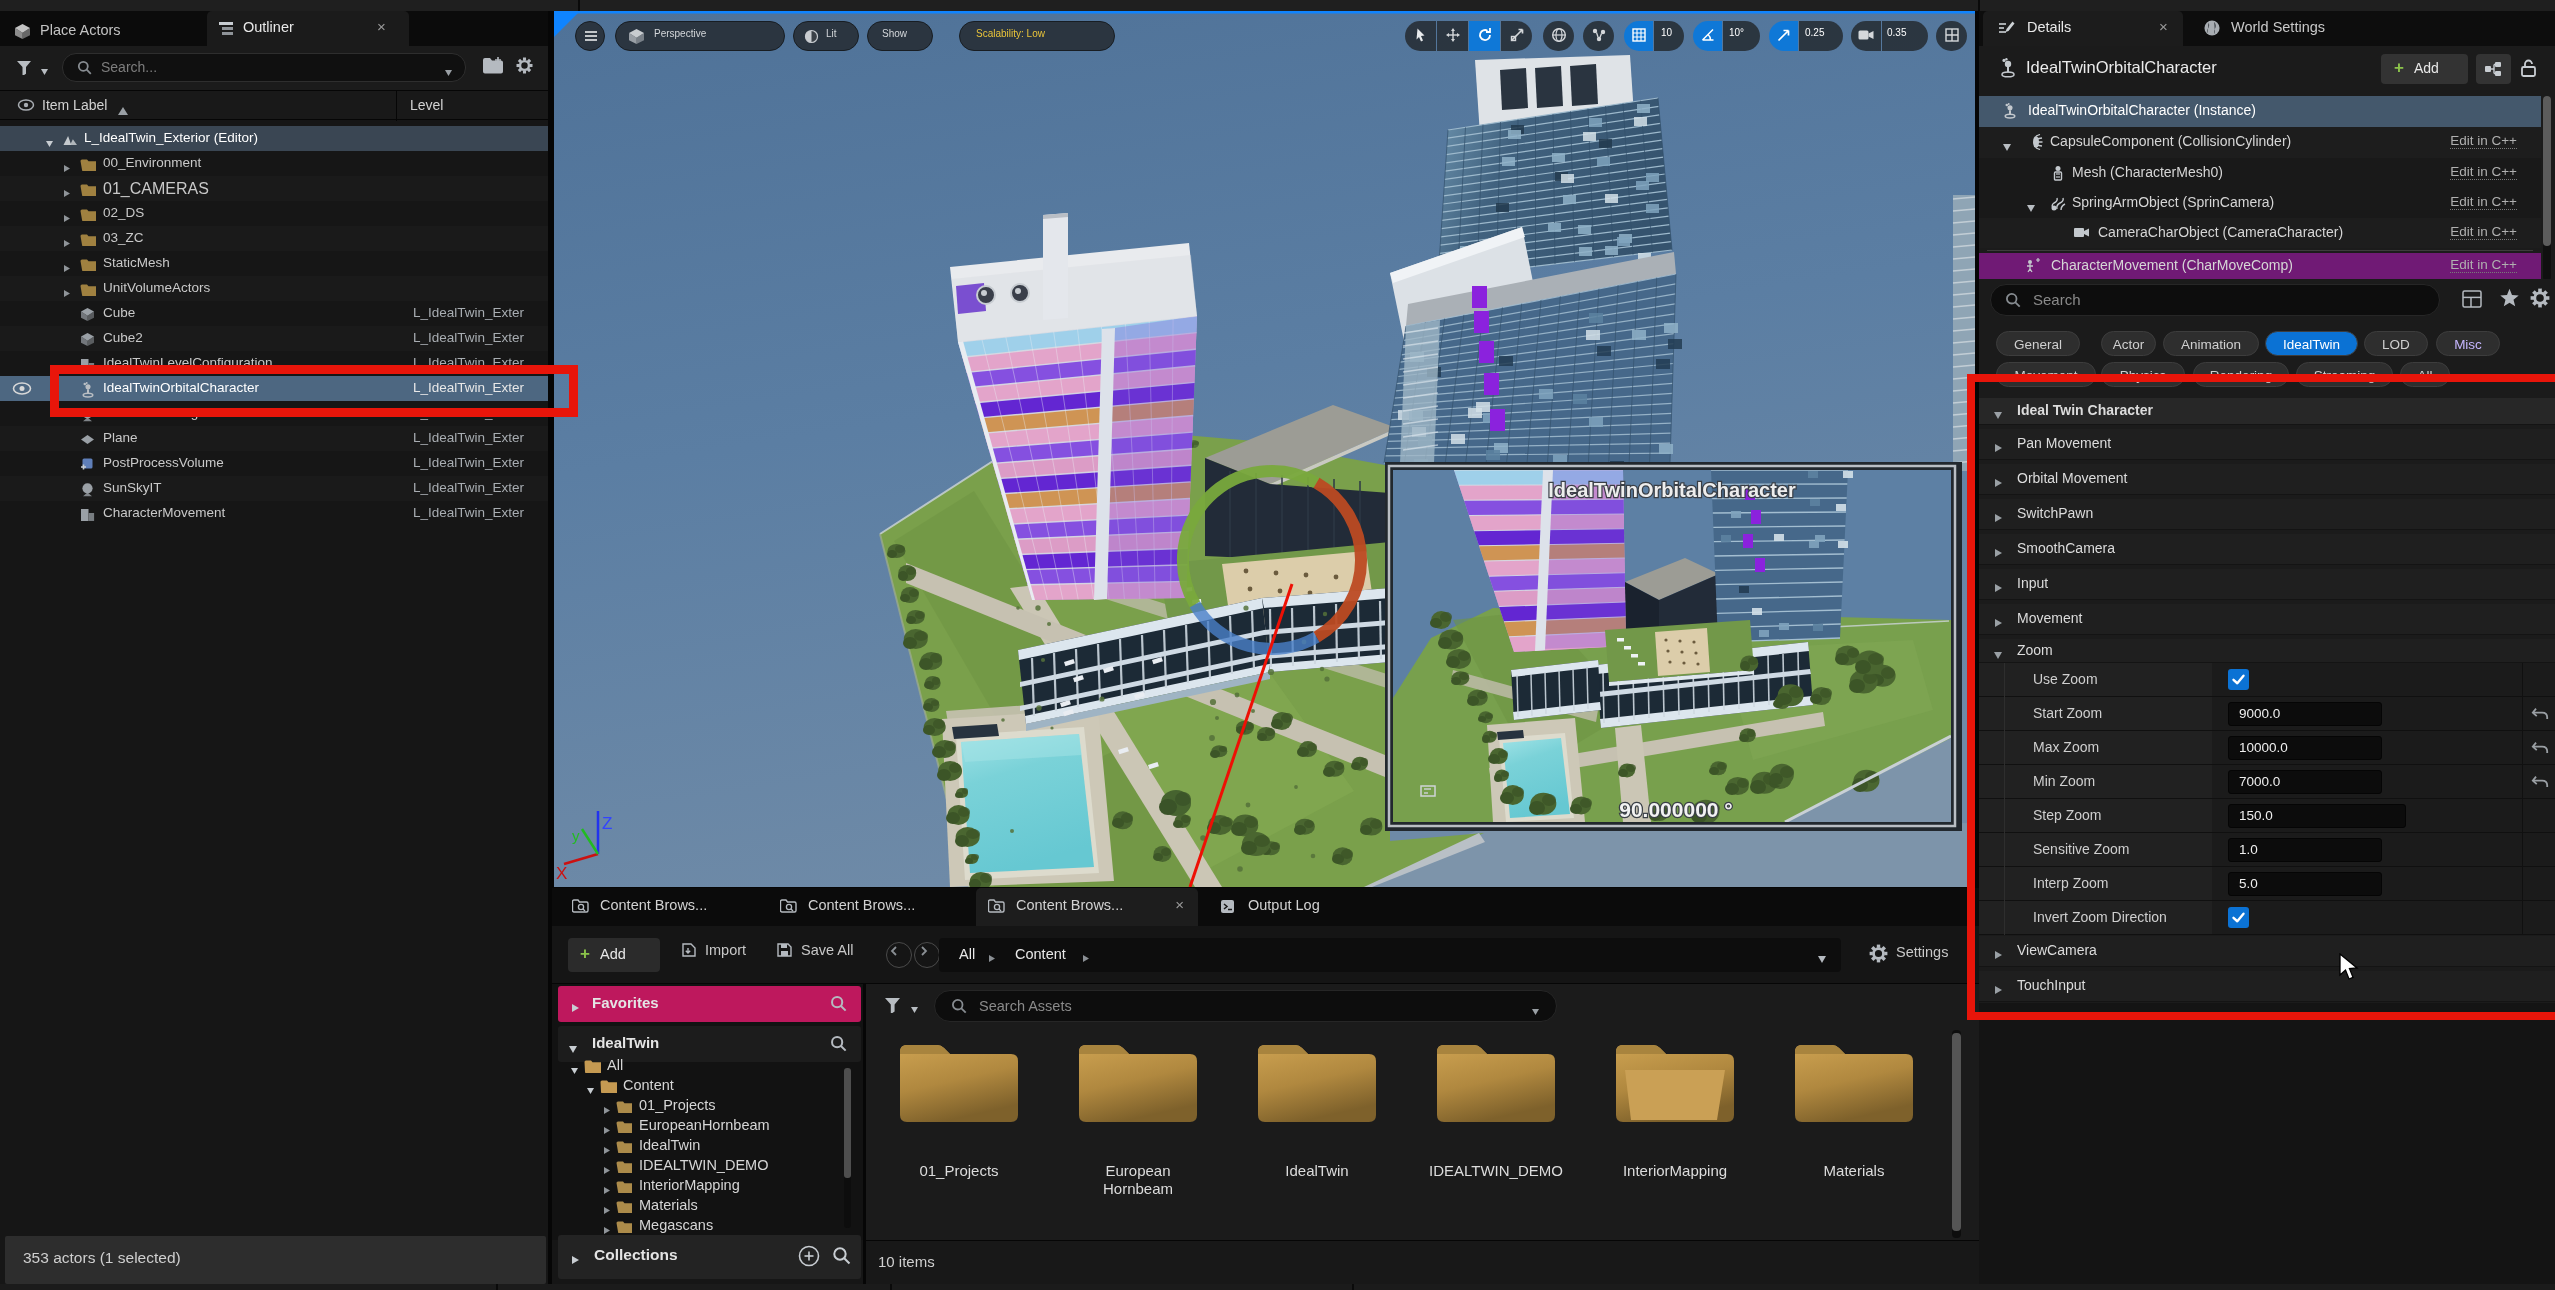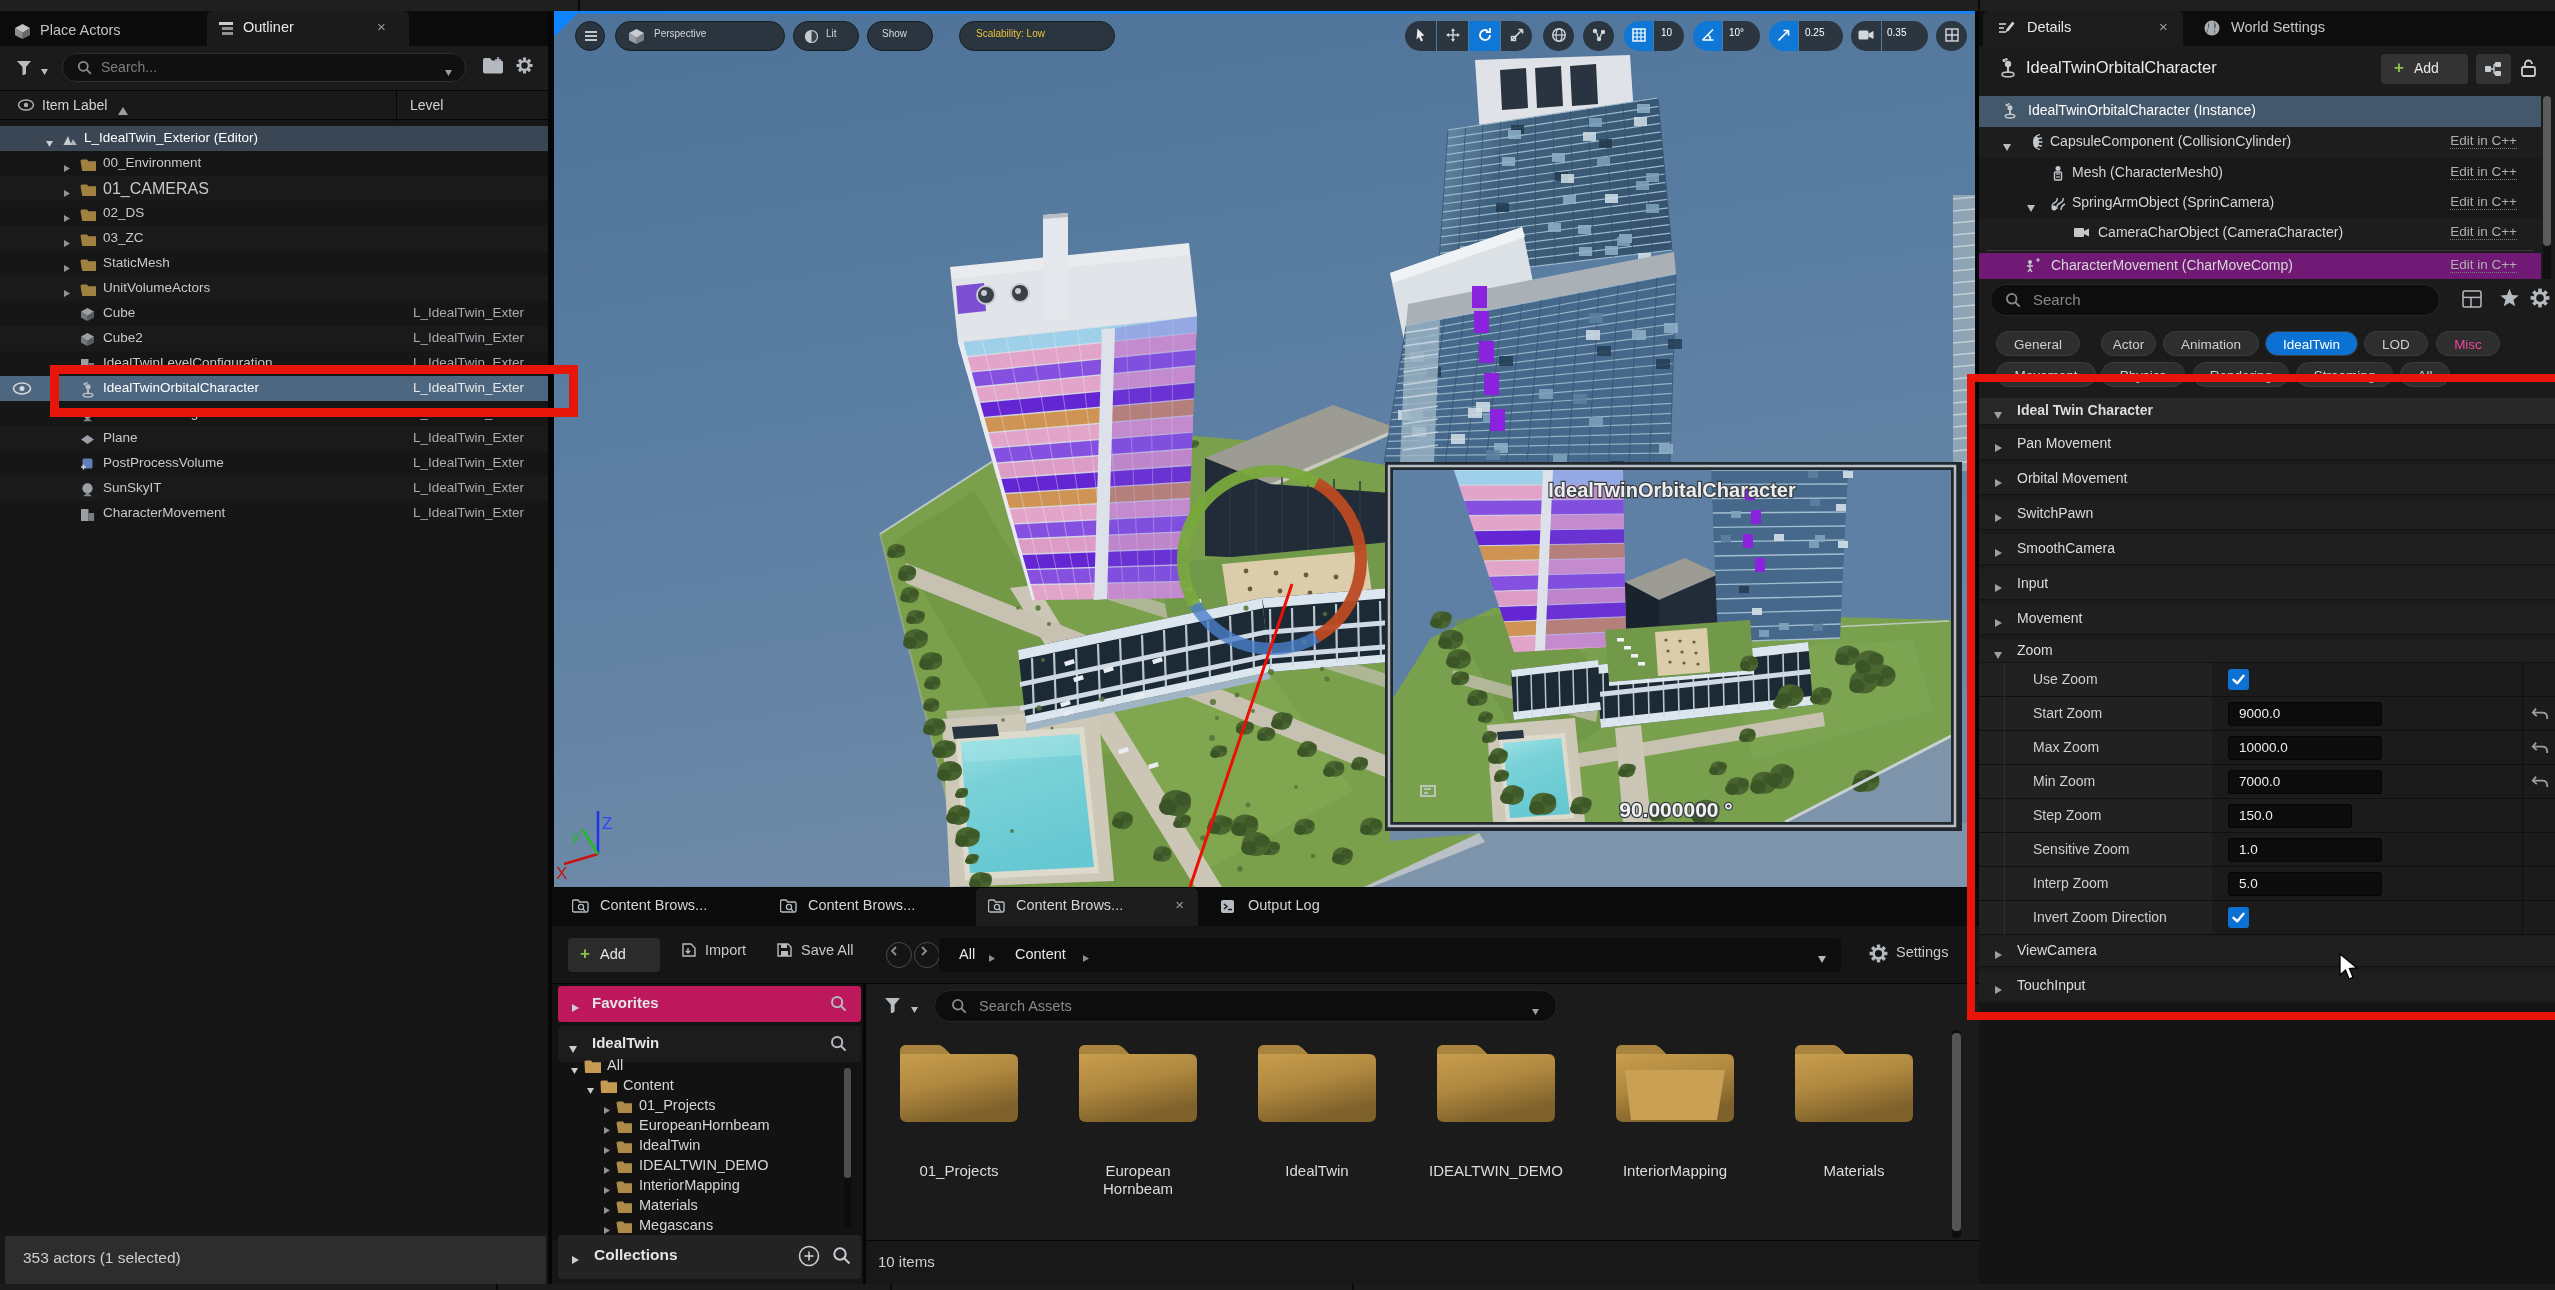--- a/index.html
+++ b/index.html
@@ -1492,21 +1492,21 @@
           <line x1="10.0" y1="4.0" x2="10.0" y2="0.6" stroke="#b5bac0" stroke-width="3.6"></line>
           <line x1="14.2" y1="5.8" x2="16.6" y2="3.4" stroke="#b5bac0" stroke-width="3.6"></line>
           <circle cx="10.0" cy="10.0" r="5.2" fill="none" stroke="#b5bac0" stroke-width="2.8"></circle>
         </svg></div>
 </div>
 <div class="a" style="left:17px;top:320px;width:84px;height:25px;background:#2e2e2e;border:1px solid #3d3d3d;border-radius:13px;text-align:center"><span style="position:relative;top:3px;color:#cfcfcf;font-size:13.5px">General</span></div>
 <div class="a" style="left:122px;top:320px;width:55px;height:25px;background:#2e2e2e;border:1px solid #3d3d3d;border-radius:13px;text-align:center"><span style="position:relative;top:3px;color:#cfcfcf;font-size:13.5px">Actor</span></div>
 <div class="a" style="left:184px;top:320px;width:96px;height:25px;background:#2e2e2e;border:1px solid #3d3d3d;border-radius:13px;text-align:center"><span style="position:relative;top:3px;color:#cfcfcf;font-size:13.5px">Animation</span></div>
 <div class="a" style="left:286px;top:320px;width:93px;height:25px;background:#0b72d4;border:1px solid #3d3d3d;border-radius:13px;text-align:center"><span style="position:relative;top:3px;color:#ffffff;font-size:13.5px">IdealTwin</span></div>
 <div class="a" style="left:385px;top:320px;width:64px;height:25px;background:#2e2e2e;border:1px solid #3d3d3d;border-radius:13px;text-align:center"><span style="position:relative;top:3px;color:#cfcfcf;font-size:13.5px">LOD</span></div>
-<div class="a" style="left:457px;top:320px;width:64px;height:25px;background:#2e2e2e;border:1px solid #3d3d3d;border-radius:13px;text-align:center"><span style="position:relative;top:3px;color:#ec4899;font-size:13.5px">Misc</span></div>
+<div class="a" style="left:457px;top:320px;width:64px;height:25px;background:#2e2e2e;border:1px solid #3d3d3d;border-radius:13px;text-align:center"><span style="position:relative;top:3px;color:#c4b5fd;font-size:13.5px">Misc</span></div>
 <div class="a" style="left:17px;top:351px;width:100px;height:25px;background:#2e2e2e;border:1px solid #3d3d3d;border-radius:13px;text-align:center"><span style="position:relative;top:3px;color:#cfcfcf;font-size:13.5px">Movement</span></div>
 <div class="a" style="left:122px;top:351px;width:84px;height:25px;background:#2e2e2e;border:1px solid #3d3d3d;border-radius:13px;text-align:center"><span style="position:relative;top:3px;color:#cfcfcf;font-size:13.5px">Physics</span></div>
 <div class="a" style="left:214px;top:351px;width:96px;height:25px;background:#2e2e2e;border:1px solid #3d3d3d;border-radius:13px;text-align:center"><span style="position:relative;top:3px;color:#cfcfcf;font-size:13.5px">Rendering</span></div>
 <div class="a" style="left:317px;top:351px;width:97px;height:25px;background:#2e2e2e;border:1px solid #3d3d3d;border-radius:13px;text-align:center"><span style="position:relative;top:3px;color:#cfcfcf;font-size:13.5px">Streaming</span></div>
 <div class="a" style="left:421px;top:351px;width:50px;height:25px;background:#2e2e2e;border:1px solid #3d3d3d;border-radius:13px;text-align:center"><span style="position:relative;top:3px;color:#cfcfcf;font-size:13.5px">All</span></div>
 <div class="a" style="left:0;top:387px;width:576px;height:27px;background:#272727;border-bottom:1px solid #141414">
       <span style="position:absolute;left:14px;top:8px"><svg width="10" height="10" viewBox="0 0 10 10" style="">
           <path d="M1,2 L9,2 L5.0,9 Z" fill="#9aa0a5"></path>
         </svg></span>
       <span style="position:absolute;left:38px;top:4px;color:#dcdcdc;font-size:14px;font-weight:bold">Ideal Twin Character</span>
@@ -1606,21 +1606,21 @@
           <path d="M5.040000000000001,3.6 L1.8,7.56 L5.76,11.16" fill="none" stroke="#9a9fa4" stroke-width="1.8"></path>
           <path d="M2.16,7.56 h9.0 q5.040000000000001,0 5.040000000000001,4.68 v1.8" fill="none" stroke="#9a9fa4" stroke-width="1.8"></path>
         </svg></span>
 </div>
 <div class="a" style="left:0;top:788px;width:576px;height:34px;border-bottom:1px solid #101010">
 <div class="a" style="left:0;top:0;width:233px;height:33px;background:#212121"></div>
 <div class="a" style="left:233px;top:0;width:310px;height:33px;background:#1b1b1b"></div>
 <div class="a" style="left:543px;top:0;width:33px;height:33px;background:#1b1b1b;border-left:1px solid #101010"></div>
 <div class="a" style="left:25px;top:0;width:1px;height:34px;background:#2e2e2e"></div>
 <span style="position:absolute;left:54px;top:8px;color:#cfcfcf;font-size:14px;white-space:nowrap">Step Zoom</span>
-<div class="a" style="left:249px;top:5px;width:124px;height:24px;background:#0c0c0c;border:1px solid #050505;border-radius:3px">
+<div class="a" style="left:249px;top:5px;width:178px;height:24px;background:#0c0c0c;border:1px solid #050505;border-radius:3px">
         <span style="position:absolute;left:10px;top:3px;color:#efefef;font-size:13.5px">150.0</span>
       </div>
 </div>
 <div class="a" style="left:0;top:822px;width:576px;height:34px;border-bottom:1px solid #101010">
 <div class="a" style="left:0;top:0;width:233px;height:33px;background:#212121"></div>
 <div class="a" style="left:233px;top:0;width:310px;height:33px;background:#1b1b1b"></div>
 <div class="a" style="left:543px;top:0;width:33px;height:33px;background:#1b1b1b;border-left:1px solid #101010"></div>
 <div class="a" style="left:25px;top:0;width:1px;height:34px;background:#2e2e2e"></div>
 <span style="position:absolute;left:54px;top:8px;color:#cfcfcf;font-size:14px;white-space:nowrap">Sensitive Zoom</span>
 <div class="a" style="left:249px;top:5px;width:154px;height:24px;background:#0c0c0c;border:1px solid #050505;border-radius:3px">

